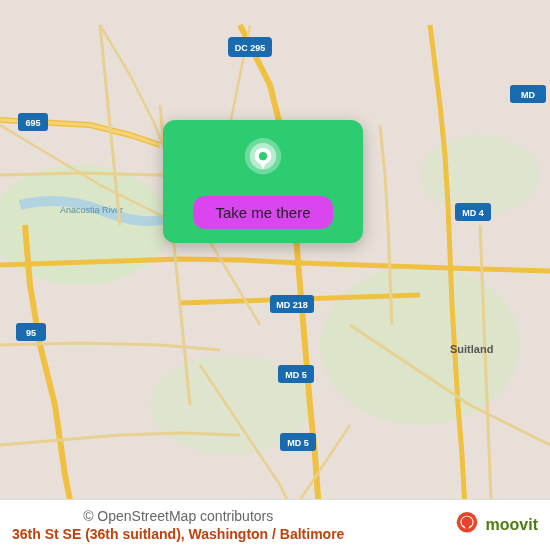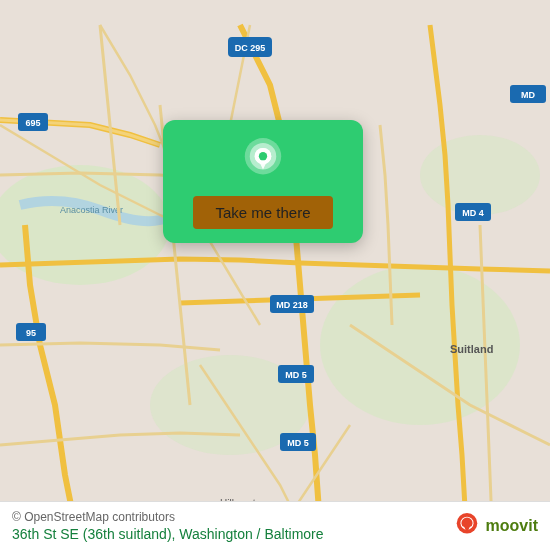--- a/index.html
+++ b/index.html
@@ -50,24 +50,24 @@
       box-shadow: 0 4px 16px rgba(0,0,0,0.25);
     }
 
     #pin-icon {
       width: 48px;
       height: 48px;
       margin-bottom: 10px;
     }
 
     #take-me-there-btn {
-      background-color: #a16207;
+      background-color: #d946ef;
       color: #222;
       border: none;
-      border-radius: 4px;
+      border-radius: 12px;
       padding: 8px 22px;
       font-size: 15px;
       font-weight: 500;
       cursor: pointer;
       white-space: nowrap;
     }
 
     
     #bottom-bar {
       position: absolute;
@@ -82,28 +82,29 @@
       border-top: 1px solid #ddd;
       min-height: 48px;
     }
 
     #bottom-left {
       display: flex;
       flex-direction: column;
     }
 
     #osm-credit {
-      font-size: 12px;
+      font-size: 14px;
       color: #666;
+      text-align: center;
     }
 
     #location-title {
       font-size: 14px;
-      font-weight: 400;
-      color: #15803d;
+      font-weight: 700;
+      color: #c2410c;
       margin-top: 2px;
     }
 
     #moovit-logo {
       display: flex;
       align-items: center;
       gap: 5px;
     }
 
     #moovit-icon {

